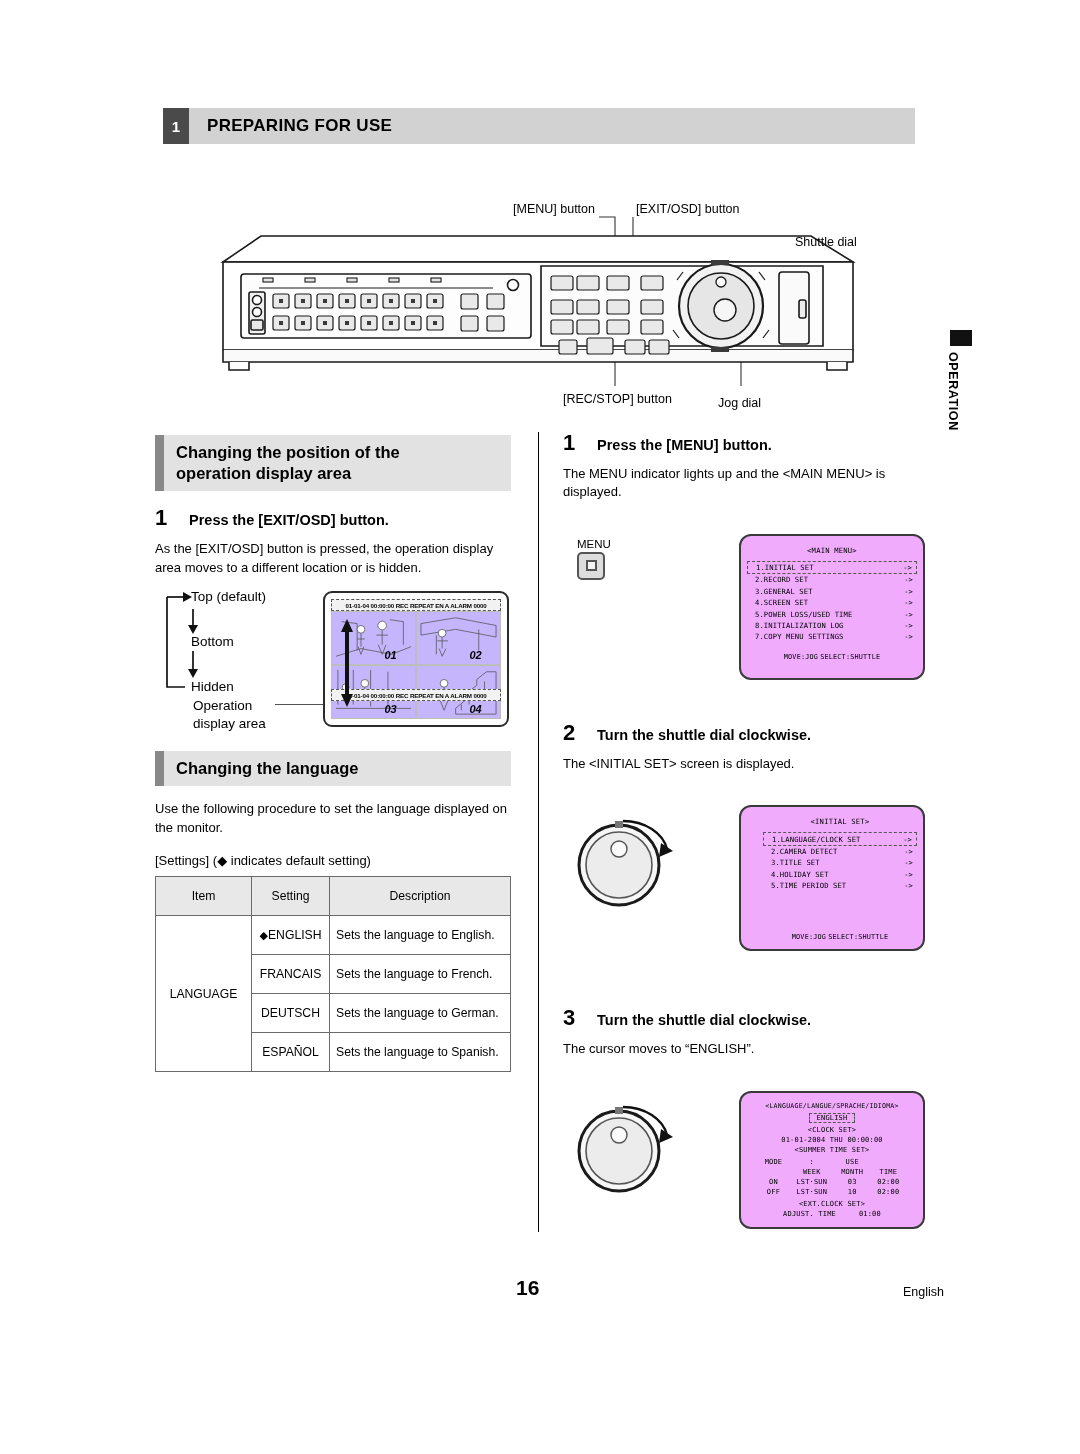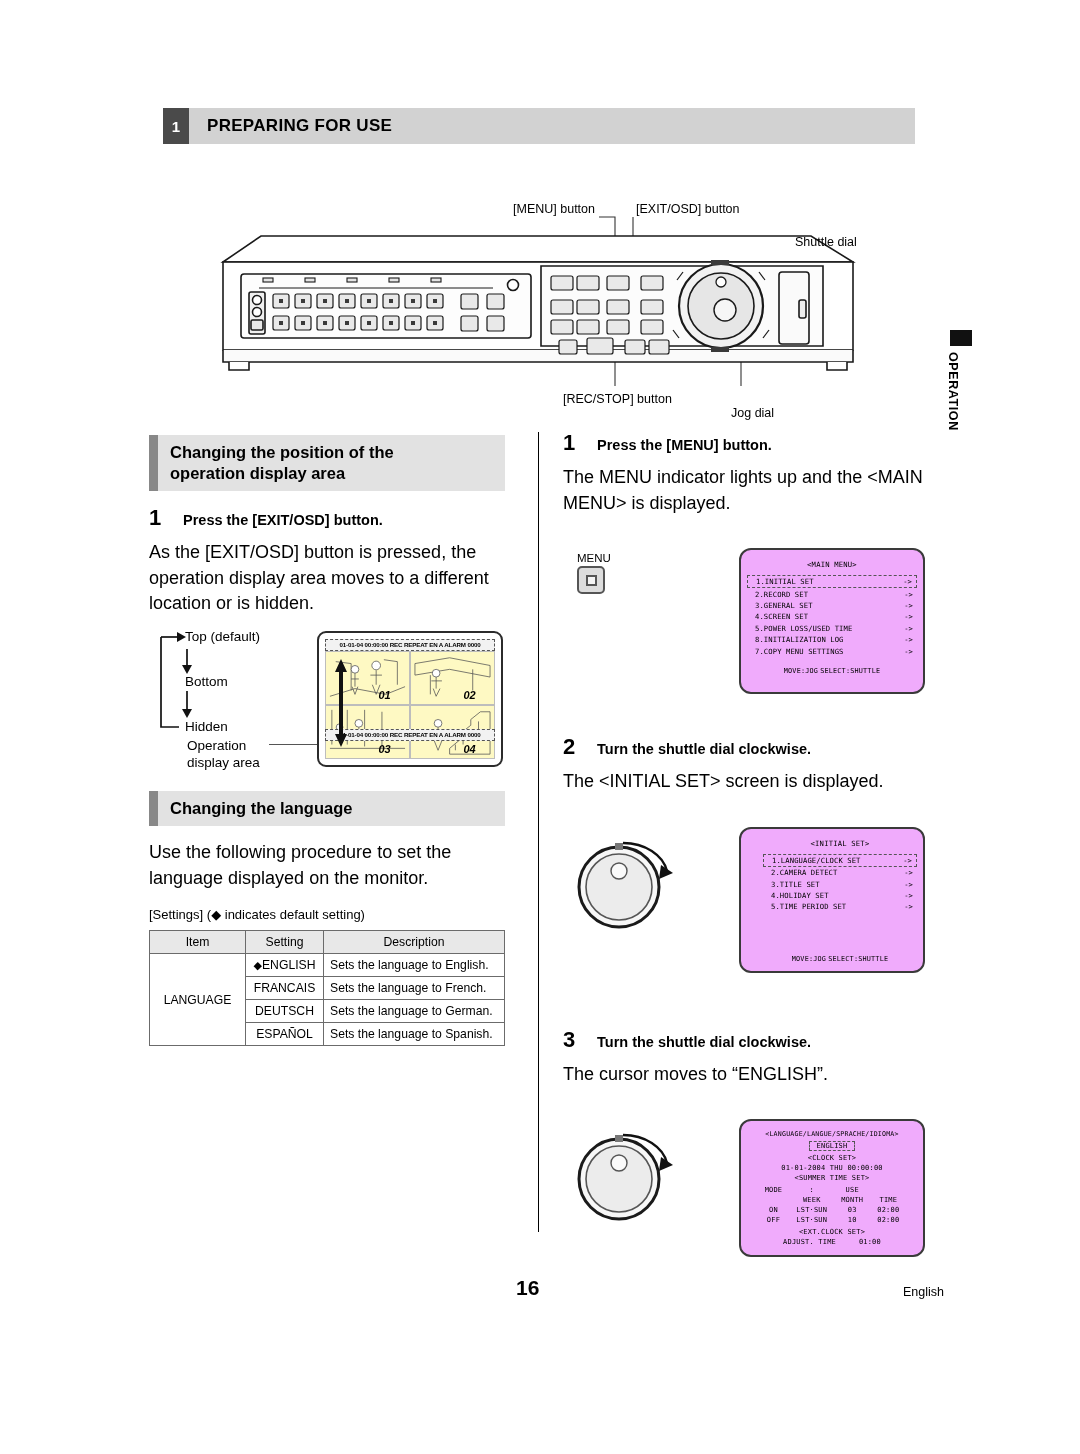--- a/index.html
+++ b/index.html
@@ -30,36 +30,36 @@
   .side-tab .label {
     margin-top: 6px; font-size: 12.5px; font-weight: bold; letter-spacing: .6px;
     writing-mode: vertical-rl; text-orientation: mixed; white-space: nowrap;
   }
 
   
   .device-area { position: absolute; left: 163px; top: 190px; width: 760px; height: 230px; }
   .callout { position: absolute; font-size: 12.5px; white-space: nowrap; }
 
   
-  .col-left  { position: absolute; left: 149px; top: 435px; width: 356px; }
+  .col-left  { position: absolute; left: 155px; top: 435px; width: 356px; }
   .col-right { position: absolute; left: 563px; top: 430px; width: 360px; }
   .col-divider { position: absolute; left: 538px; top: 432px; width: 1px; height: 800px; background: #000; }
 
   
   .sec-head { display: flex; background: #e2e2e2; margin-bottom: 14px; }
   .sec-head .tick { width: 9px; background: #888; flex: 0 0 9px; }
   .sec-head .txt {
     padding: 7px 0 7px 12px; font-size: 16.5px; font-weight: bold; line-height: 1.28;
   }
 
   
   .step { display: flex; align-items: baseline; margin-bottom: 9px; }
   .step .n { font-size: 22px; font-weight: bold; width: 34px; flex: 0 0 34px; }
   .step .t { font-size: 14.5px; font-weight: bold; }
-  .body-text { font-size: 18px; line-height: 1.42; margin-bottom: 12px; }
+  .body-text { font-size: 13px; line-height: 1.42; margin-bottom: 12px; }
 
   
   .flow-wrap { position: relative; height: 150px; margin-top: 4px; }
   .flow { position: absolute; left: 8px; top: 0; width: 150px; height: 120px; }
   .flow .item { position: absolute; font-size: 13.5px; white-space: nowrap; left: 28px; }
   .flow .f1 { top: 0px; }
   .flow .f2 { top: 45px; }
   .flow .f3 { top: 90px; }
   .oparea-lbl { position: absolute; left: 38px; top: 108px; font-size: 13.5px; line-height: 1.3; }
 
@@ -71,30 +71,30 @@
   .mon-inner { position: absolute; inset: 4px; }
   .osd {
     position: absolute; left: 2px; right: 2px; height: 12px;
     border: 1px dashed #555; background: #f2f2f2; font-size: 6.2px;
     font-weight: bold; display: flex; align-items: center; justify-content: center;
     letter-spacing: -.15px; white-space: nowrap; overflow: hidden; z-index: 4;
   }
   .osd-top { top: 2px; }
   .osd-bot { bottom: 20px; }
   .quad { position: absolute; left: 2px; right: 2px; top: 14px; bottom: 2px; }
-  .qcell { position: absolute; width: 50%; height: 50%; background: #fef9c3; border: 1px solid #bdbdbd; }
+  .qcell { position: absolute; width: 50%; height: 50%; background: #c4b5fd; border: 1px solid #bdbdbd; }
   .q1 { left:0; top:0 } .q2 { left:50%; top:0 } .q3 { left:0; top:50% } .q4 { left:50%; top:50% }
   .qnum { position: absolute; right: 22%; bottom: 6%; font-size: 11px; font-weight: bold; font-style: italic; }
   .updown { position: absolute; left: 12px; top: 22px; width: 12px; height: 88px; z-index: 5; }
   .lead { position: absolute; background: #555; }
 
   
   .settings-note { font-size: 13px; margin: 16px 0 8px; }
   table.lang { border-collapse: collapse; width: 356px; font-size: 12.2px; }
-  table.lang th, table.lang td { border: 1px solid #6b6b6b; padding: 4px 6px; }
+  table.lang th, table.lang td { border: 1px solid #6b6b6b; padding: 12px 6px; }
   table.lang thead th { background: #e8e8e8; font-weight: normal; text-align: center; }
   table.lang td.item { text-align: center; vertical-align: middle; }
   table.lang td.setting { text-align: center; white-space: nowrap; }
   table.lang td.desc { text-align: left; }
   table.lang tbody tr td { height: 21px; }
   .dia { font-size: 11px; }
 
   
   .osd-screen {
     border: 2px solid #3a3a3a; border-radius: 12px; background: #f0abfc;
@@ -153,21 +153,21 @@
   <div class="side-tab">
     <div class="blackbar"></div>
     <div class="label">OPERATION</div>
   </div>
 
   <div class="device-area">
     <div class="callout" style="left:350px;top:12px;">[MENU] button</div>
     <div class="callout" style="left:473px;top:12px;">[EXIT/OSD] button</div>
     <div class="callout" style="left:632px;top:45px;">Shuttle dial</div>
     <div class="callout" style="left:400px;top:202px;">[REC/STOP] button</div>
-    <div class="callout" style="left:555px;top:216px;margin-left:13px;">Jog dial</div>
+    <div class="callout" style="left:555px;top:206px;">Jog dial</div>
 
     <svg width="760" height="230" viewBox="0 0 760 230">
       <g fill="none" stroke="#1a1a1a" stroke-width="1.6">
 
         <path d="M436 27 L452 27 L452 60" stroke="#333" stroke-width="1.1"></path>
         <path d="M470 27 L470 60" stroke="#333" stroke-width="1.1"></path>
         <path d="M628 53 L600 53 L580 72" stroke="#333" stroke-width="1.1"></path>
         <path d="M452 196 L452 168" stroke="#333" stroke-width="1.1"></path>
         <path d="M578 196 L578 150" stroke="#333" stroke-width="1.1"></path>
 

